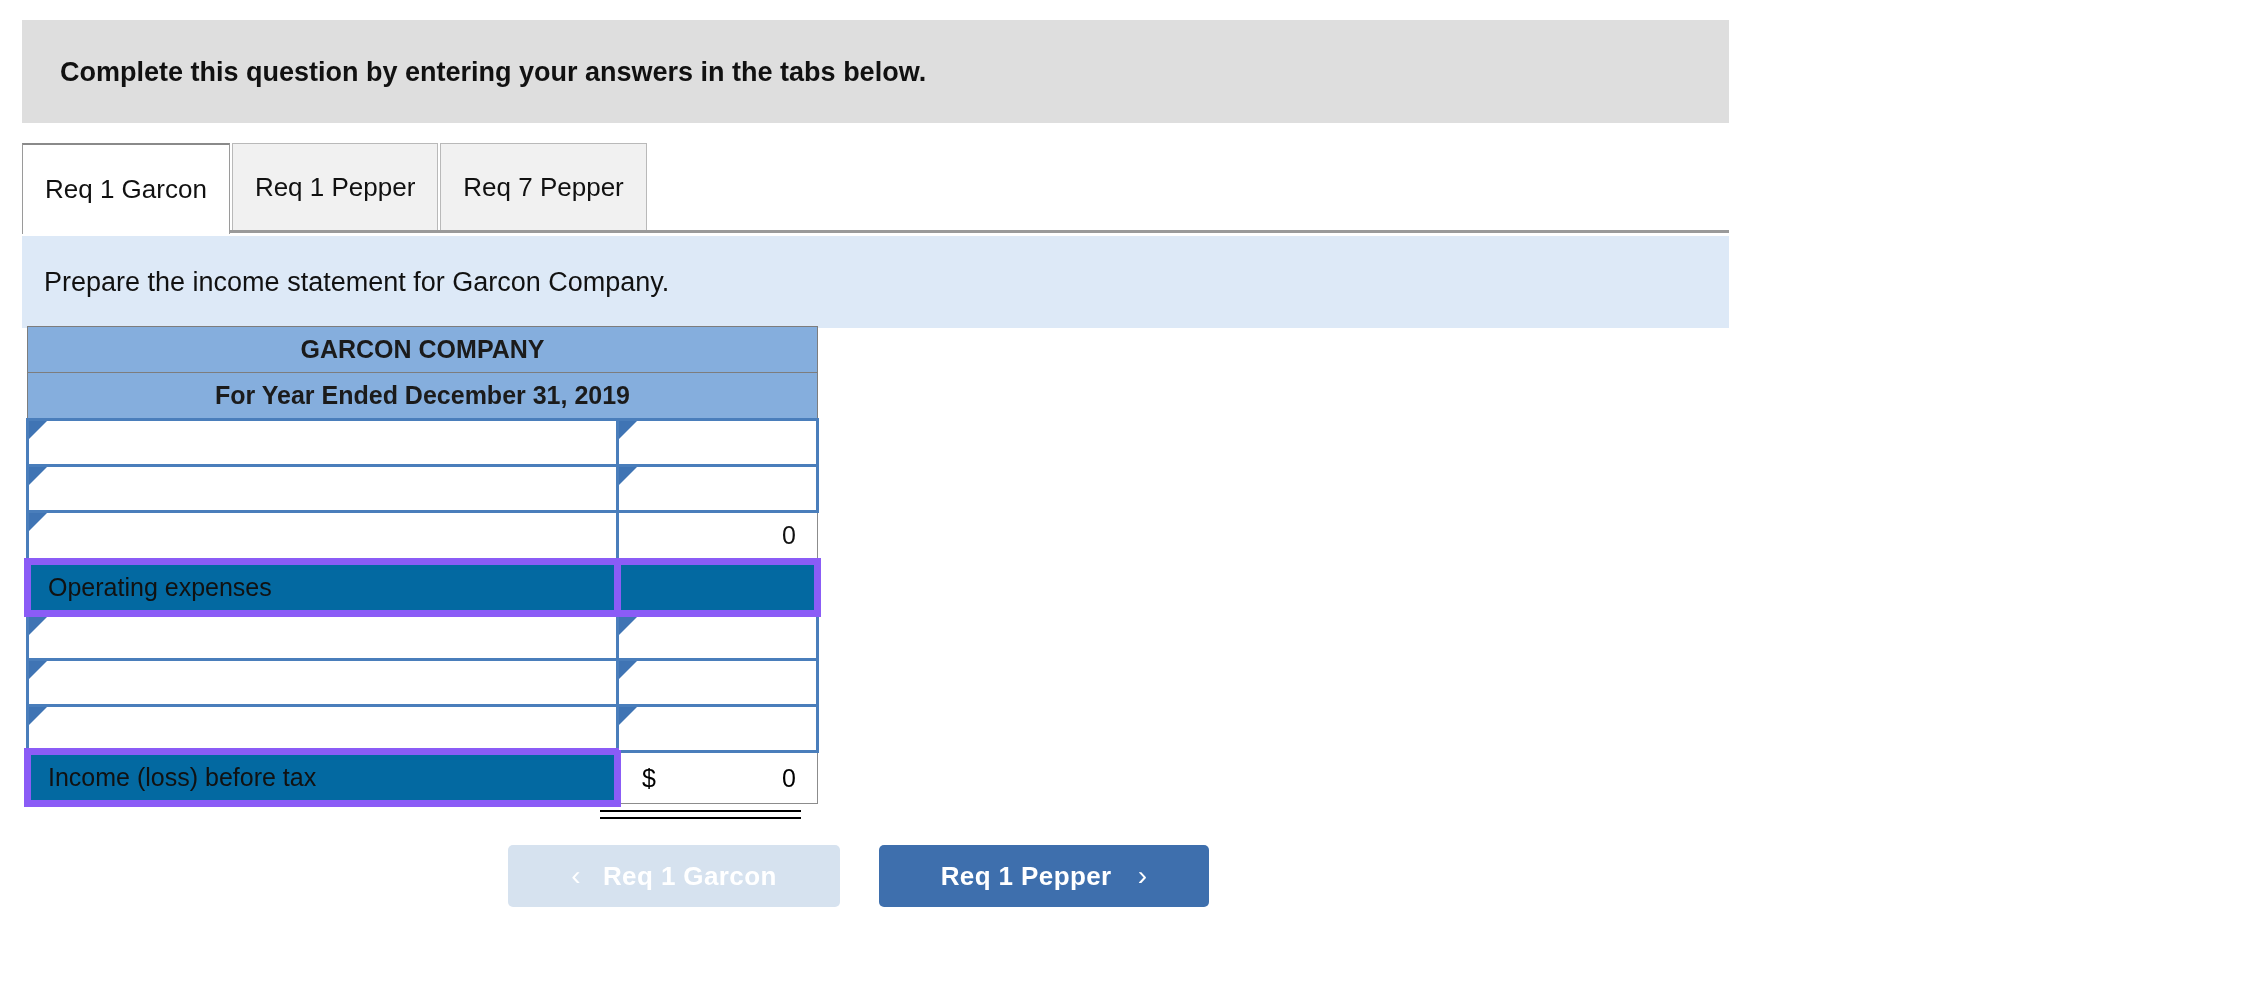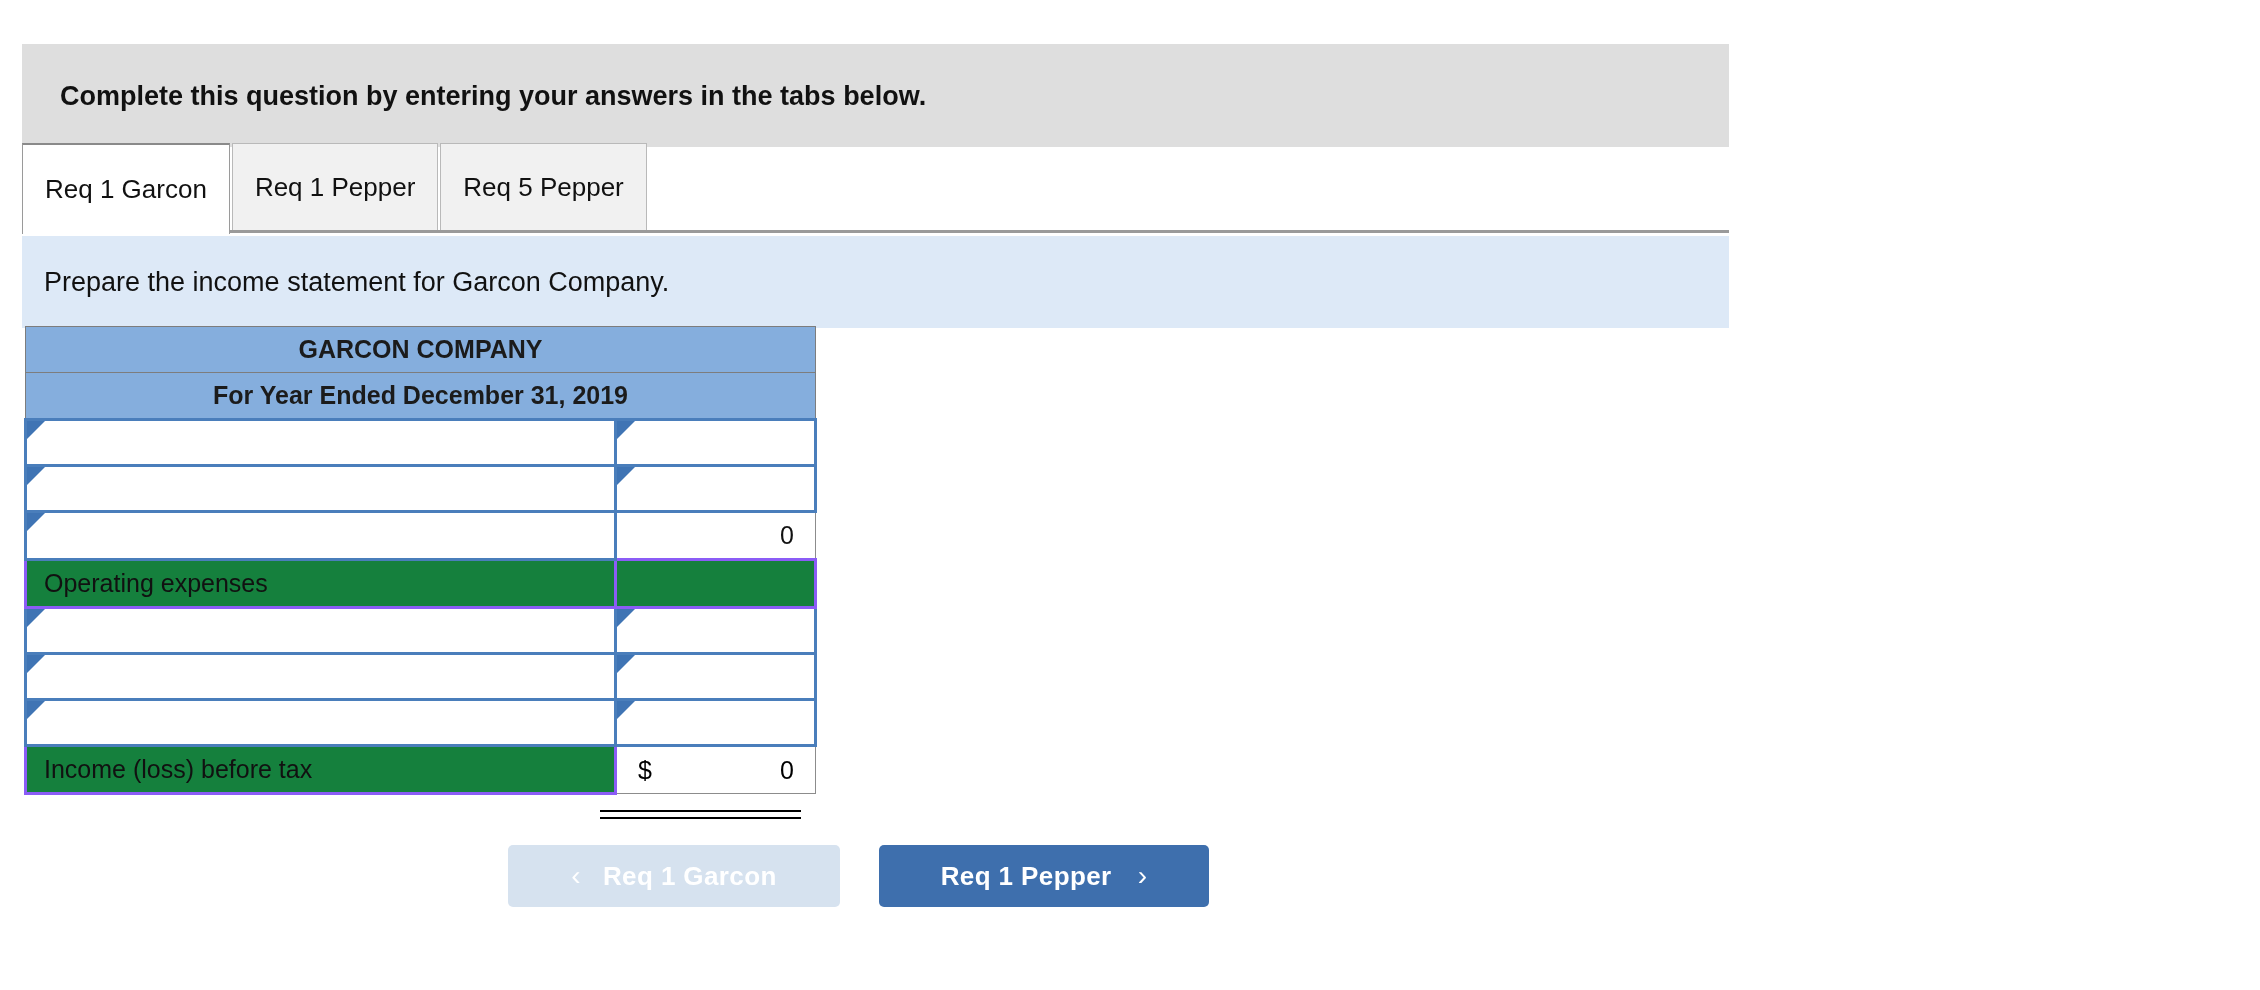--- a/index.html
+++ b/index.html
@@ -19,21 +19,20 @@
 
   
   .instruction-banner {
     position: absolute;
     left: 22px;
     top: 20px;
     width: 1707px;
     height: 103px;
     background: #dedede;
     box-sizing: border-box;
-    margin-top: 24px;
   }
   .instruction-banner-text {
     position: absolute;
     left: 38px;
     top: 50%;
     transform: translateY(-50%);
     font-size: 27px;
     font-weight: bold;
     color: #111111;
     white-space: nowrap;
@@ -144,22 +143,22 @@
     height: 46px;
     text-align: center;
     font-weight: bold;
     font-size: 25px;
     color: #1b1b1b;
   }
 
   
   .cell {
     height: 46px;
-    background: #15803d;
-    border: 3px solid #8b5cf6;
+    background: #0369a1;
+    border: 7px solid #8b5cf6;
     position: relative;
   }
   .cell-text {
     display: block;
     padding-left: 9px;
     font-size: 25px;
     color: #111111;
     white-space: nowrap;
   }
 
@@ -279,21 +278,21 @@
 <div class="tab-strip">
   <div class="tab-underline"></div>
   <div class="tab-row">
     <div class="tab active">
       <span>Req 1 Garcon</span>
     </div>
     <div class="tab">
       <span>Req 1 Pepper</span>
     </div>
     <div class="tab">
-      <span>Req 5 Pepper</span>
+      <span>Req 7 Pepper</span>
     </div>
   </div>
   <div class="tab-underline-mask"></div>
 </div>
 
 <div class="requirement-bar">
   <span class="requirement-text">Prepare the income statement for Garcon Company.</span>
 </div>
 
 <table class="statement-table">

